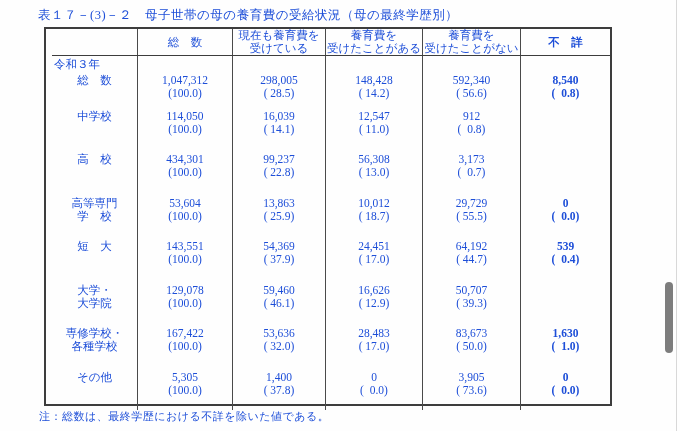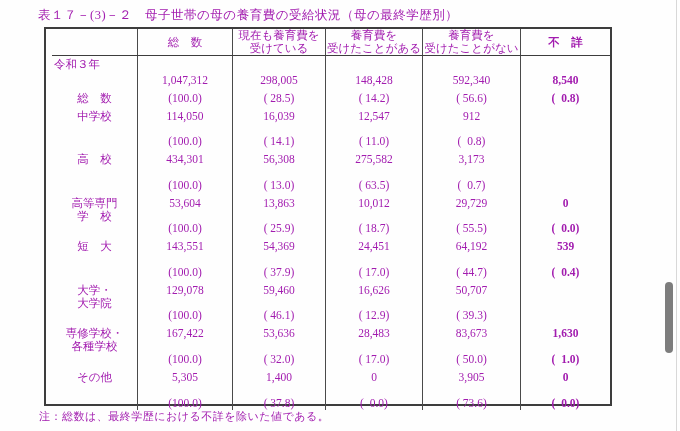--- a/index.html
+++ b/index.html
@@ -1,38 +1,38 @@
 <!DOCTYPE html>
 <html><head>
 <meta charset="utf-8">
 <style>
   * { margin:0; padding:0; box-sizing:border-box; }
   html,body { background:#ffffff; }
   .page {
     position:relative; width:680px; height:431px; background:#fefefe;
-    font-family:"Liberation Serif","DejaVu Serif",serif; color:#a21caf;
+    font-family:"Liberation Serif","DejaVu Serif",serif; color:#1d4ed8;
     overflow:hidden;
   }
   .title {
     position:absolute; left:38px; top:7px;
     font-size:12.5px; letter-spacing:0.5px; white-space:pre;
   }
   .stat-table {
     position:absolute; left:44px; top:27px; width:568px; height:379px;
     border:2px solid #3d3d3d;
     padding-left:6px;
   }
   .thead { display:flex; height:27px; border-bottom:1.5px solid #3d3d3d; }
   .row { display:flex; height:43.6px; }
   .row-first { height:48.5px; }
   .cell {
     display:flex; flex-direction:column; align-items:center;
     border-right:1px solid #4a4a4a; overflow:hidden;
   }
-  .thead .cell, .row .cell { justify-content:space-between; }
+  .thead .cell, .row .cell { justify-content:flex-start; }
   .thead .cell { justify-content:center; }
   .cell:nth-child(1) { width:86px; }
   .cell:nth-child(2) { width:95px; }
   .cell:nth-child(3) { width:93px; }
   .cell:nth-child(4) { width:97px; }
   .cell:nth-child(5) { width:98px; }
   .cell:nth-child(6) { flex:1; border-right:none;font-weight:bold; }
   .line {
     font-size:11.5px; line-height:13px; white-space:pre; text-align:center;
   }
@@ -143,28 +143,28 @@
           <div class="cell label-cell">
             <div class="label-lines padded">
               <div class="line">高　校</div>
             </div>
           </div>
           <div class="cell val-cell">
             <div class="line">434,301</div>
             <div class="line">(100.0)</div>
           </div>
           <div class="cell val-cell">
+            <div class="line">99,237</div>
+            <div class="line">( 22.8)</div>
+          </div>
+          <div class="cell val-cell">
             <div class="line">56,308</div>
             <div class="line">( 13.0)</div>
           </div>
           <div class="cell val-cell">
-            <div class="line">275,582</div>
-            <div class="line">( 63.5)</div>
-          </div>
-          <div class="cell val-cell">
             <div class="line">3,173</div>
             <div class="line">(  0.7)</div>
           </div>
         </div>
         <div class="row">
           <div class="cell label-cell">
             <div class="label-lines padded">
               <div class="line">高等専門</div>
               <div class="line">学　校</div>
             </div>

